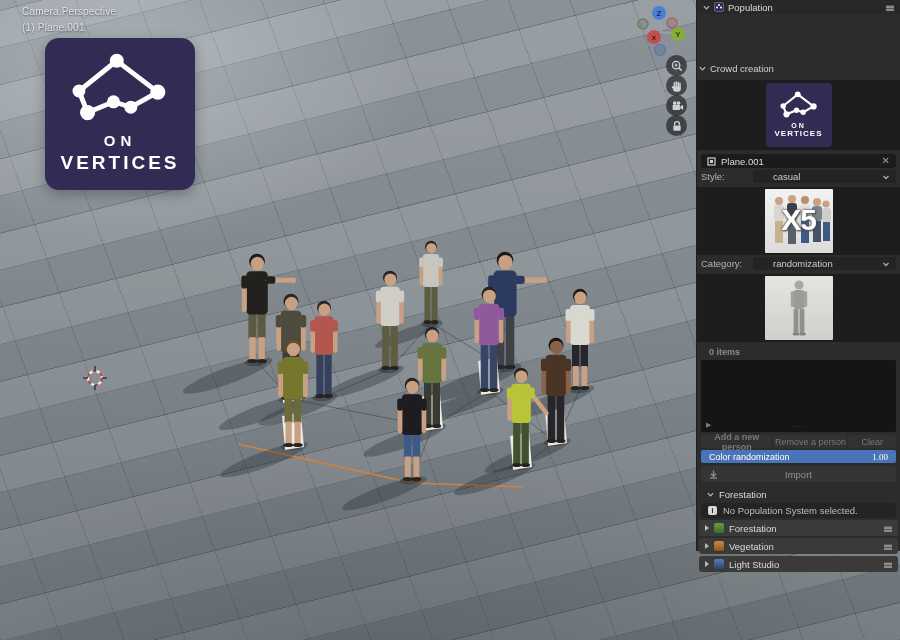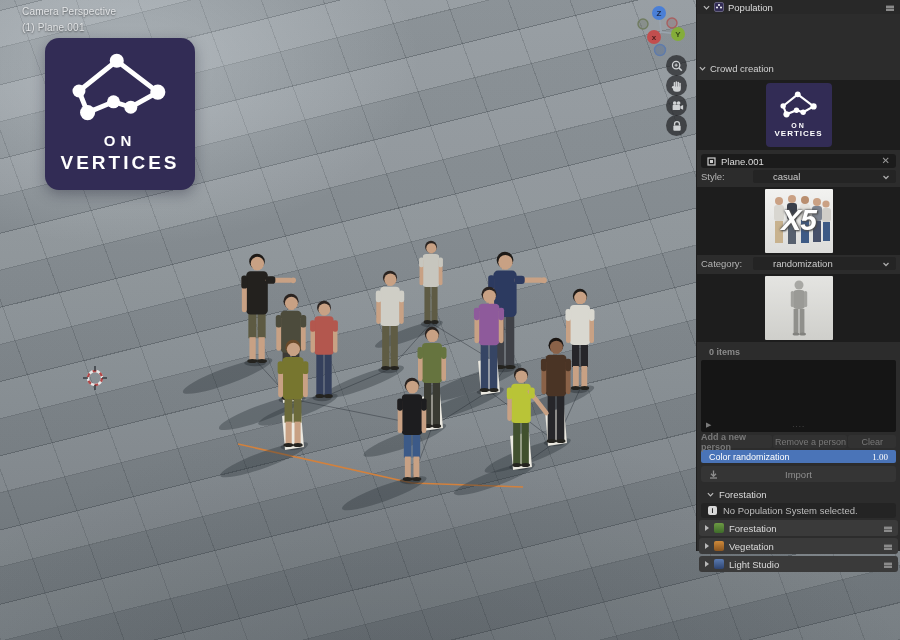--- a/index.html
+++ b/index.html
@@ -50,21 +50,21 @@
   .sub .title{color:#d2d2d2;}
   .chev{width:7px;height:7px;flex:0 0 auto;}
   .menu-lines{margin-left:auto;color:#8a8a8a;font-size:8px;letter-spacing:0;line-height:3px;}
   .tabs{display:flex;margin:3px 4px 0 4px;height:25px;}
   .tab{flex:1;display:flex;align-items:center;color:#dcdcdc;}
   .tab .lab{flex:1;text-align:center;}
   .tab-single{background:#575757;border-radius:3px 0 0 3px;}
   .tab-crowd{background:#4a74b8;border-radius:0 3px 3px 0;color:#fff;}
   .tabicon{margin-left:7px;flex:0 0 auto;}
   .imgw{margin-top:4px;background:#1d1d1d;display:flex;align-items:center;justify-content:center;}
-  .imgw.h70{height:70px;} .imgw.h68{height:68px;font-style:italic;}
+  .imgw.h70{height:70px;} .imgw.h68{height:68px;}
   .minilogo{width:66px;height:64px;background:#322c55;border-radius:4px;text-align:center;color:#fff;}
   .minilogo svg{display:block;margin:8px auto 0;}
   .ml-on{font-size:7px;font-weight:bold;letter-spacing:2px;margin-top:1px;}
   .ml-v{font-size:8px;font-weight:bold;letter-spacing:1px;}
   .thumb{position:relative;width:68px;height:64px;overflow:hidden;border-radius:1px;}
   .thumb-x5{background:linear-gradient(180deg,#f2f2f0,#dcdcda);}
   .x5txt{position:absolute;left:0;right:0;top:14px;text-align:center;font-size:30px;font-weight:bold;color:#fff;
          text-shadow:0 0 2px #555,0 0 3px #555,1px 1px 2px #444;letter-spacing:-1px;}
   .thumb-person{background:linear-gradient(180deg,#e4e4e1,#cfcfcb);display:flex;align-items:center;justify-content:center;}
   .field{margin:4px 4px 0 4px;height:14px;background:#1b1b1b;border-radius:3px;display:flex;align-items:center;
@@ -74,21 +74,21 @@
   .row .rlabel{width:52px;color:#b4b4b4;}
   .drop{flex:1;height:13px;background:#242424;border-radius:2px;display:flex;align-items:center;
         padding:0 6px 0 20px;color:#cccccc;}
   .drop .dchev{margin-left:auto;}
   .items{margin:5px 0 0 12px;color:#8b8b8b;font-size:9px;height:11px;font-weight:bold;}
   .listbox{margin:2px 4px 0 4px;height:72px;background:#151515;border-radius:2px;position:relative;}
   .listbox .play{position:absolute;left:5px;bottom:3px;color:#7a7a7a;font-size:7px;}
   .listbox .grip{position:absolute;left:50%;bottom:1px;transform:translateX(-50%);color:#5a5a5a;
                  font-size:8px;letter-spacing:1px;}
   .btnrow{display:flex;gap:1px;margin:3px 4px 0 4px;height:13px;font-size:9px;}
-  .btnrow .b{display:flex;align-items:center;justify-content:center;border-radius:2px;background:#323232;color:#787878;}
+  .btnrow .b{display:flex;align-items:center;justify-content:center;border-radius:2px;background:#323232;color:#787878;text-align:center;}
   .b-add{flex:1.5;background:#4f4f4f;color:#ececec;font-weight:bold;}
   .b-rem{flex:1.55;} .b-clr{flex:1;}
   .slider{margin:2px 4px 0 4px;height:13px;background:#4a74b8;border-radius:2px;display:flex;align-items:center;
           padding:0 8px;color:#fff;font-size:9px;}
   .slider .val{margin-left:auto;font-family:Liberation Serif, serif;}
   .importbtn{margin:3px 4px 0 4px;height:16px;background:#353535;border-radius:3px;display:flex;align-items:center;
              justify-content:center;color:#8f8f8f;position:relative;}
   .importbtn svg{position:absolute;left:8px;top:4px;}
   .adj{height:16px;display:flex;align-items:center;gap:5px;padding:0 10px;margin-top:4px;color:#dadada;}
   .info{margin:1px 4px 0 4px;height:15px;background:#242424;border-radius:3px;display:flex;align-items:center;

